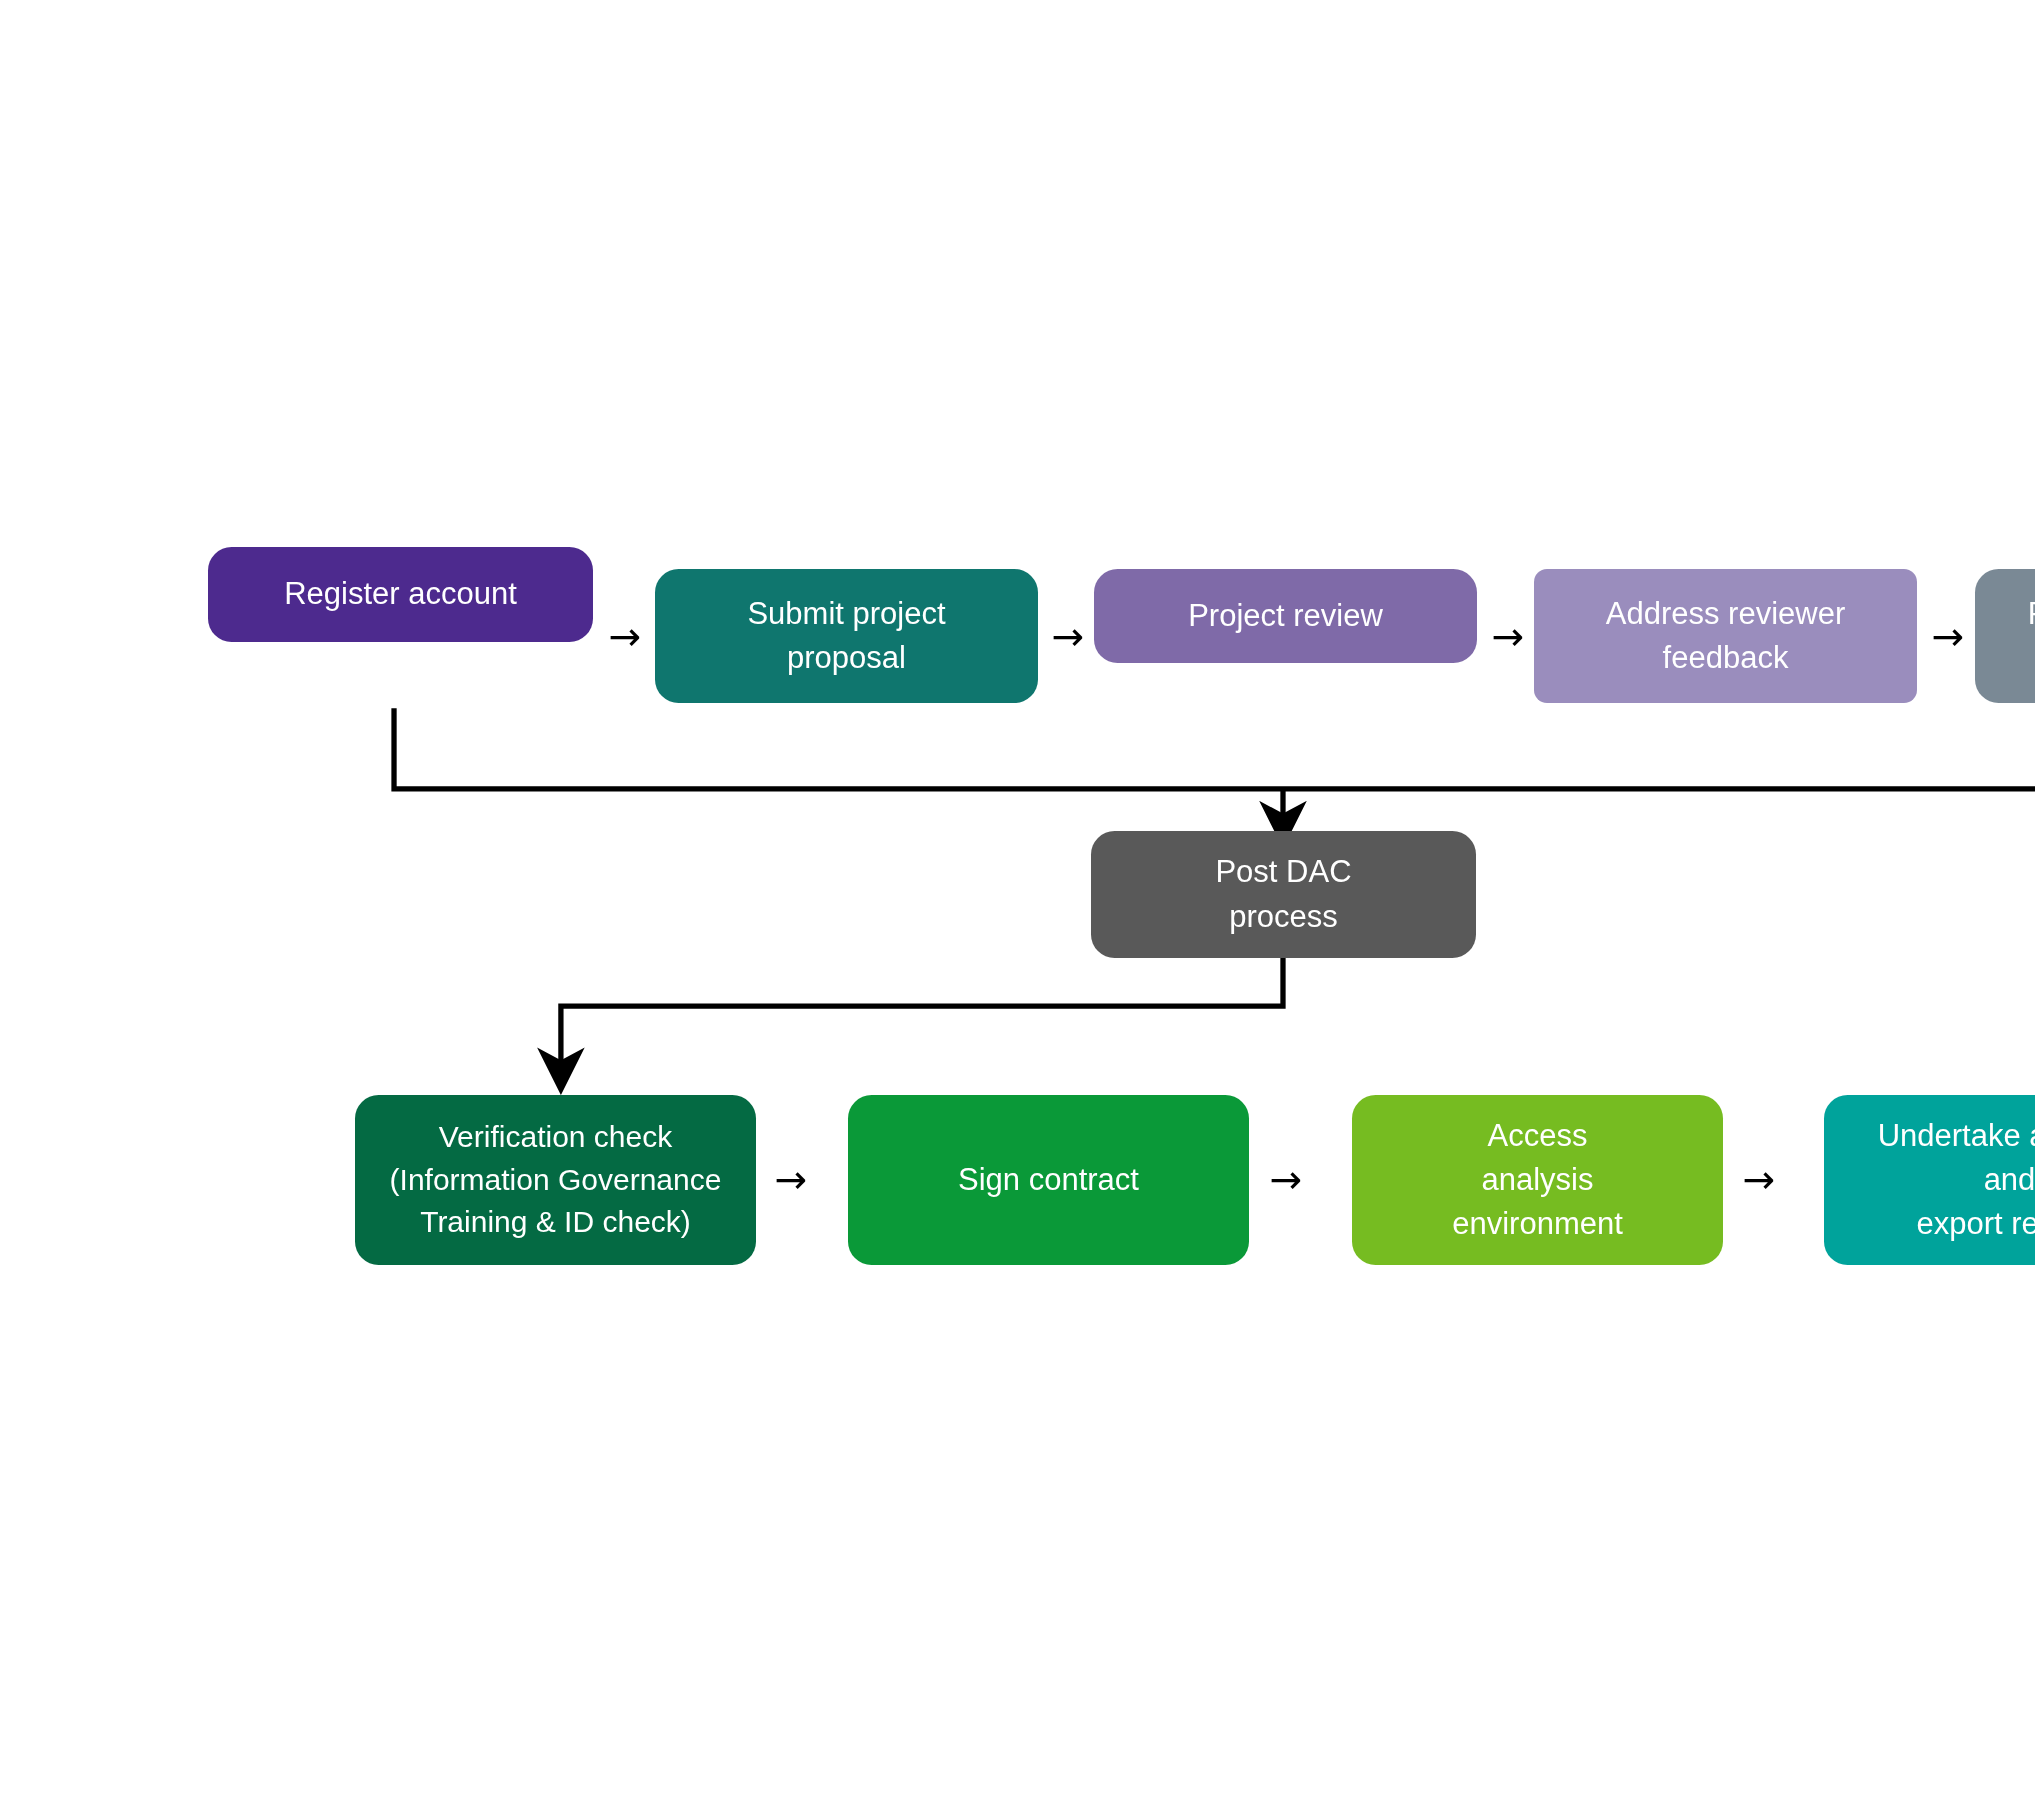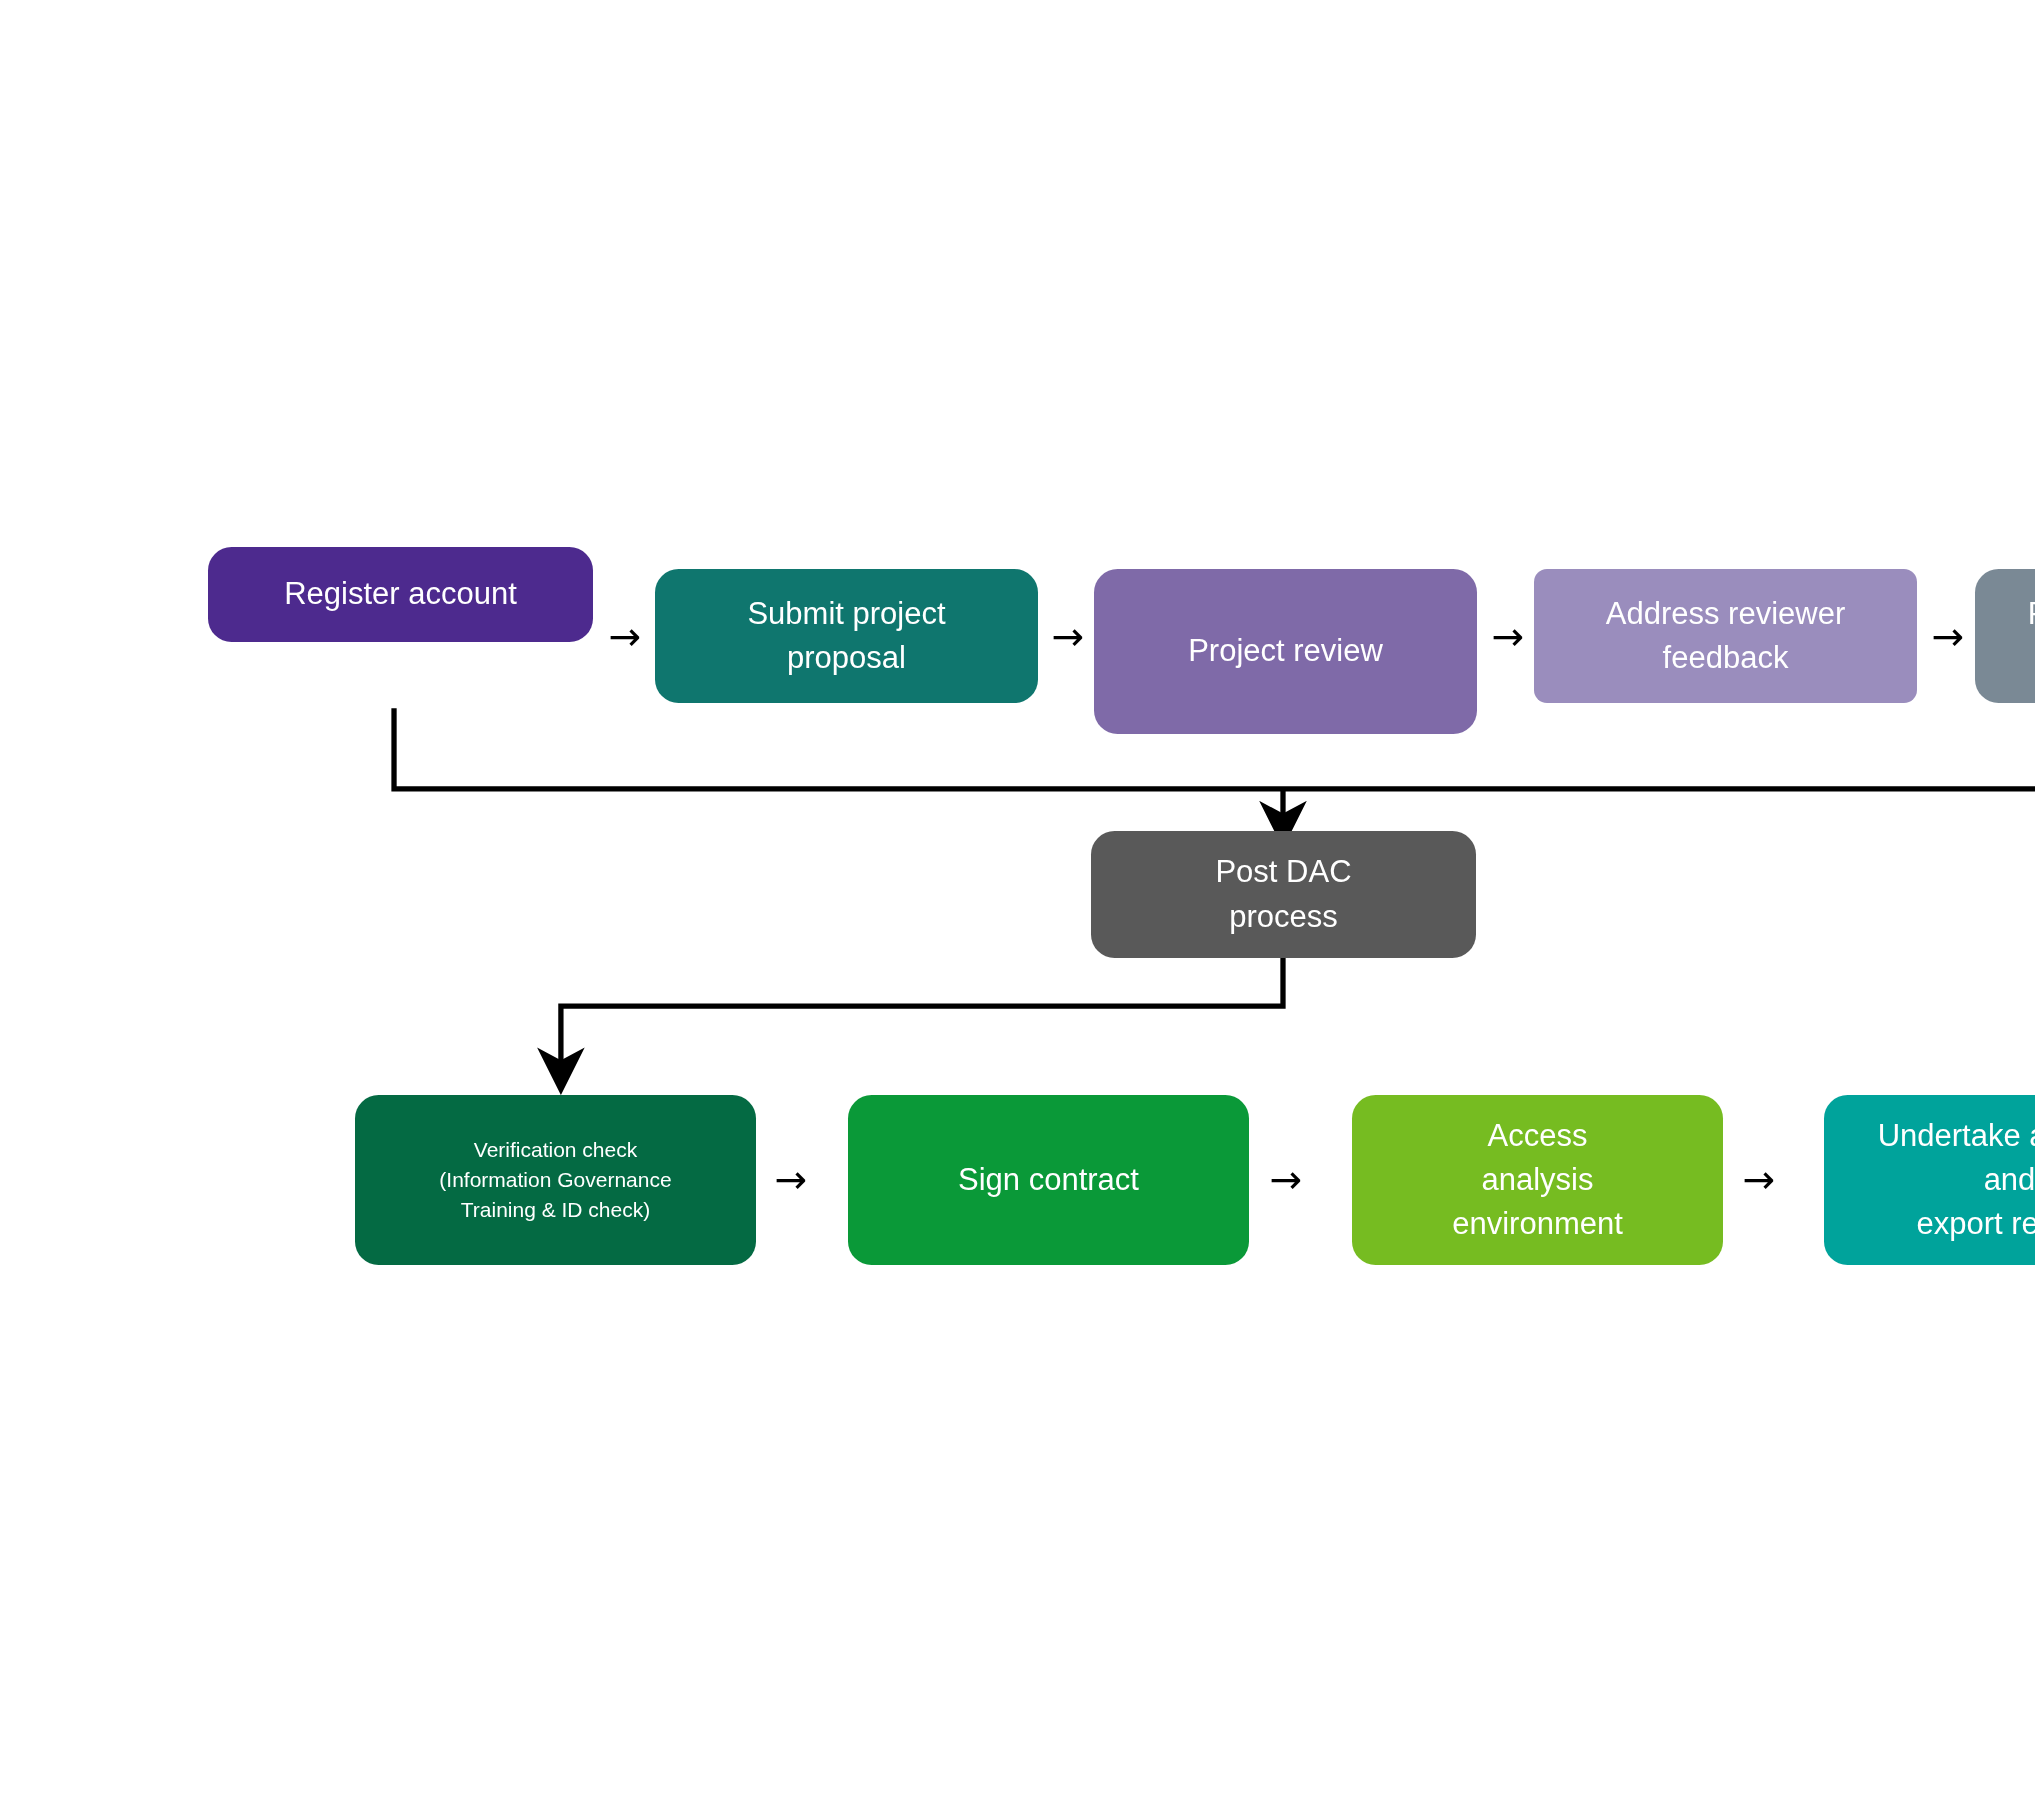--- a/index.html
+++ b/index.html
@@ -76,36 +76,36 @@
 
   <div class="node" style="left: 208px; top: 547px; width: 385px; height: 95px; background: rgb(77, 42, 142); color: rgb(255, 255, 255);">Register account</div>
 
   <div class="arrow-glyph" style="left:594px; top:622px; width:61px; height:28.5px;">→</div>
 
   <div class="node" style="left: 655px; top: 569px; width: 383px; height: 134px; background: #0f766e; color: rgb(255, 255, 255);">Submit project
 proposal</div>
 
   <div class="arrow-glyph" style="left:1038px; top:622px; width:59px; height:28.5px;">→</div>
 
-  <div class="node" style="left: 1094px; top: 569px; width: 383px; height: 165px; background: rgb(127, 106, 168); color: rgb(255, 255, 255);">Project review</div>
+  <div class="node" style="left: 1094px; top: 569px; width: 383px; height: 94px; background: rgb(127, 106, 168); color: rgb(255, 255, 255);">Project review</div>
 
   <div class="arrow-glyph" style="left:1478px; top:622px; width:59px; height:28.5px;">→</div>
 
   <div class="node" style="left: 1534px; top: 569px; width: 383px; height: 134px; background: rgb(154, 141, 189); color: rgb(255, 255, 255); border-radius: 13px;">Address reviewer
 feedback</div>
 
   <div class="arrow-glyph" style="left:1918px; top:622px; width:59px; height:28.5px;">→</div>
 
   <div class="node" style="left: 1975px; top: 569px; width: 383px; height: 134px; background: rgb(122, 137, 149); color: rgb(255, 255, 255);">Project presented at
 DAC meeting</div>
 
   <div class="node" style="left: 1091px; top: 831px; width: 385px; height: 127px; background: rgb(89, 89, 89); color: rgb(255, 255, 255);">Post DAC
 process</div>
 
-  <div class="node" style="left: 355px; top: 1095px; width: 401px; height: 170px; font-size: 21px; background: rgb(4, 106, 67); color: rgb(255, 255, 255);">Verification check
+  <div class="node" style="left: 355px; top: 1095px; width: 401px; height: 170px; font-size: 30px; background: rgb(4, 106, 67); color: rgb(255, 255, 255);">Verification check
 (Information Governance
 Training &amp; ID check)</div>
 
   <div class="arrow-glyph" style="left:760px; top:1165px; width:61px; height:28.5px;">→</div>
 
   <div class="node" style="left: 848px; top: 1095px; width: 401px; height: 170px; background: rgb(10, 153, 56); color: rgb(255, 255, 255);">Sign contract</div>
 
   <div class="arrow-glyph" style="left:1255px; top:1165px; width:61px; height:28.5px;">→</div>
 
   <div class="node" style="left: 1352px; top: 1095px; width: 371px; height: 170px; background: rgb(118, 188, 33); color: rgb(255, 255, 255);">Access

